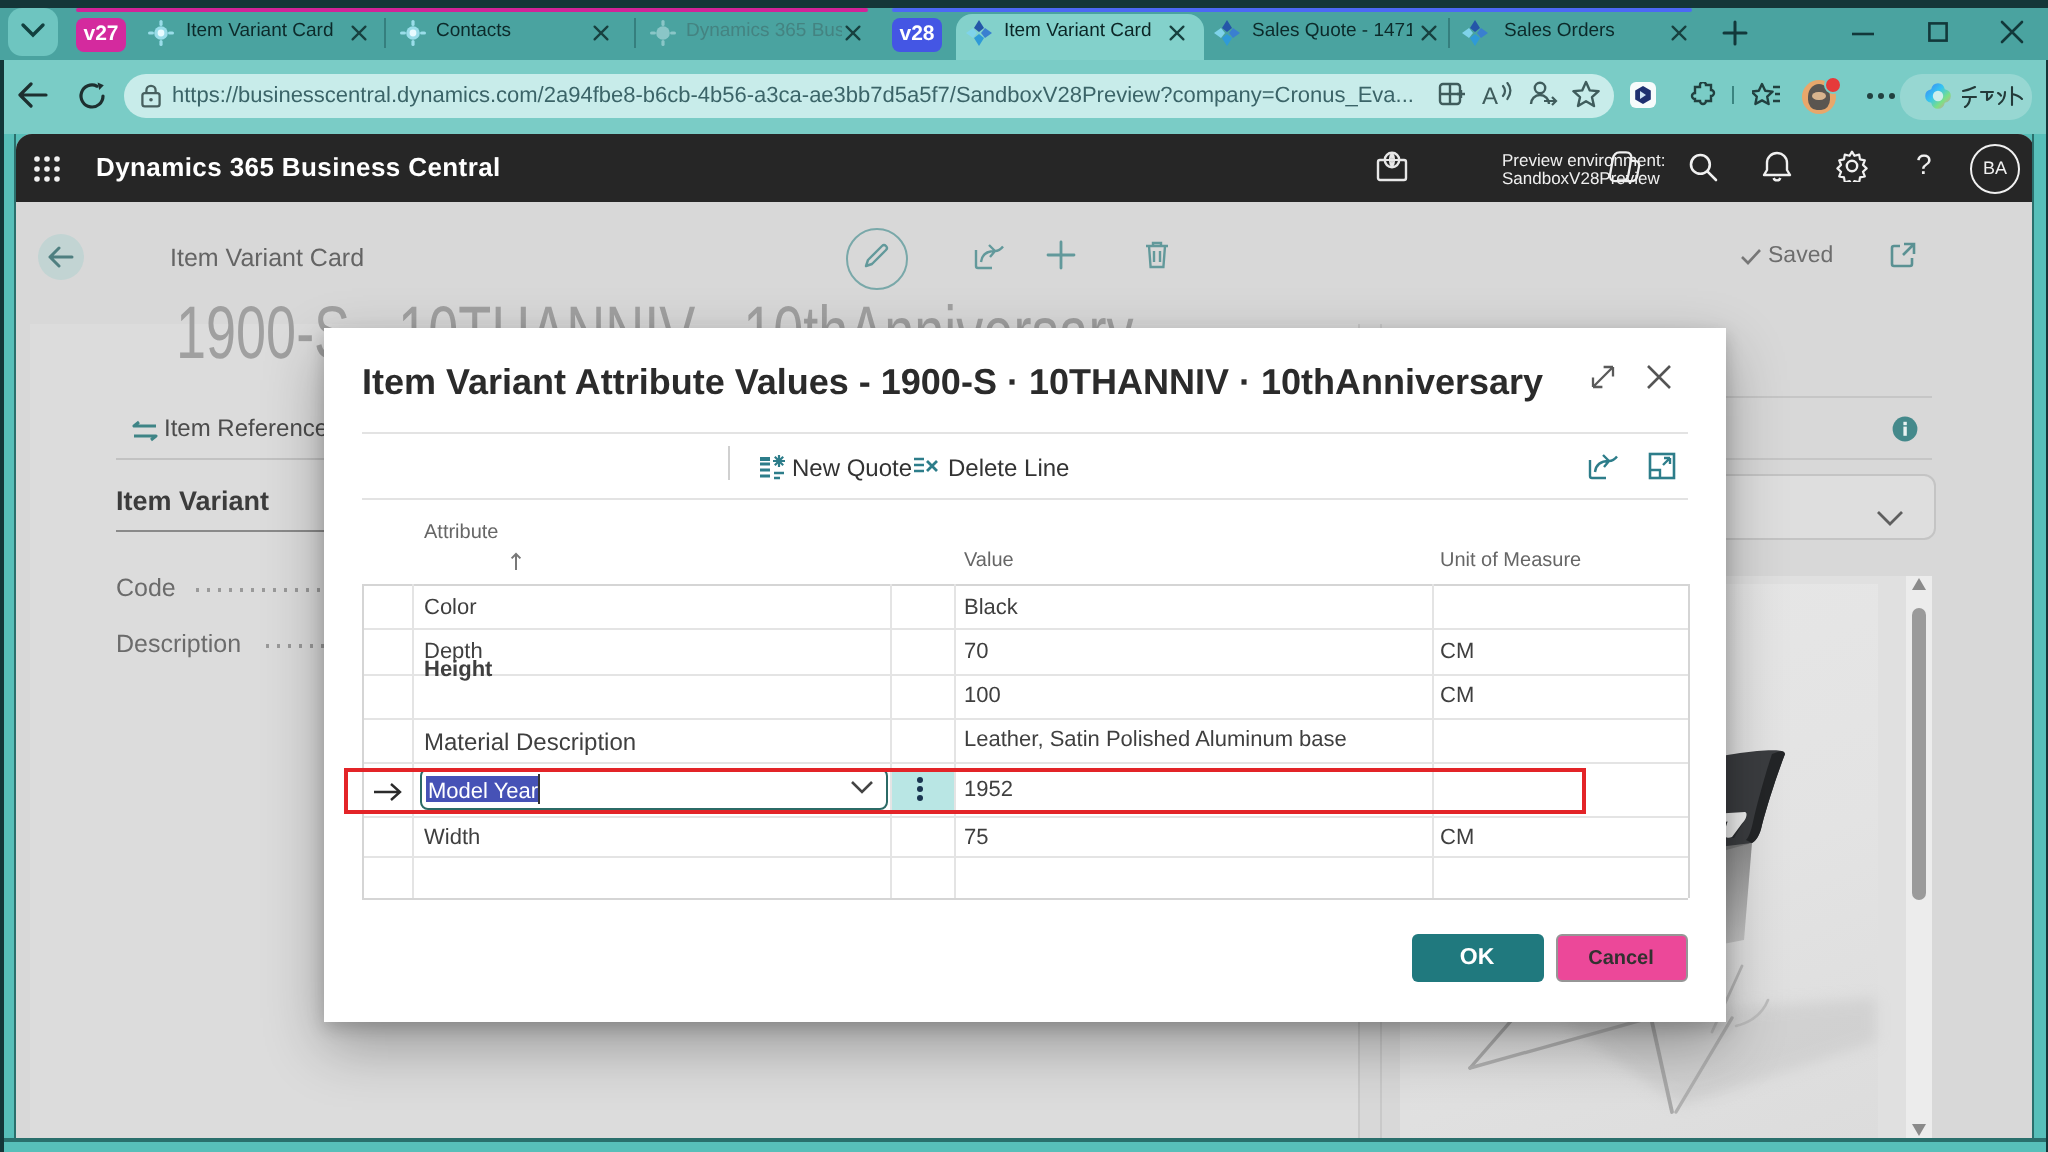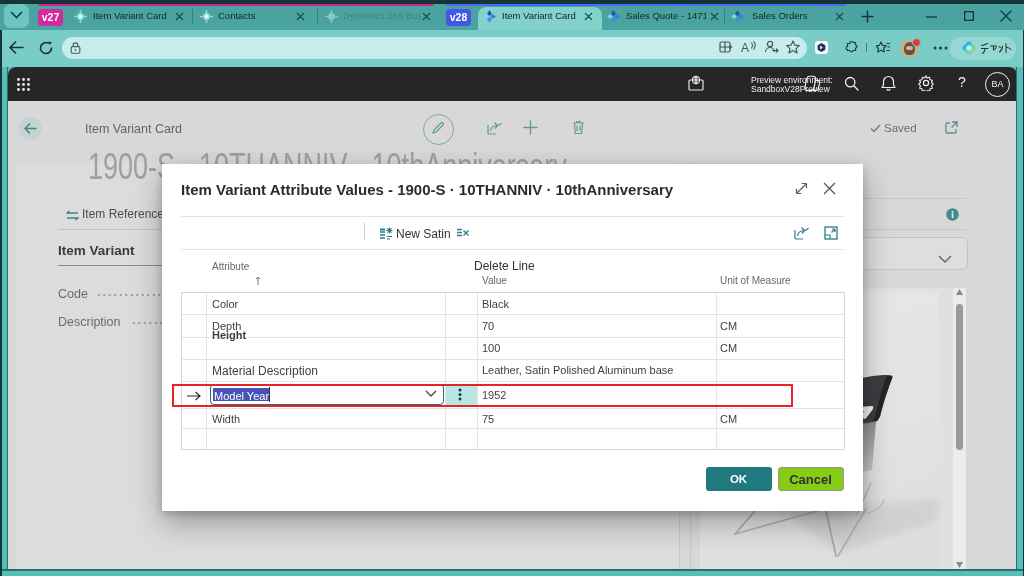--- a/index.html
+++ b/index.html
@@ -133,20 +133,21 @@
       <path d="M12.5 7 A5.5 5.5 0 1 1 9.5 2.1" fill="none" stroke="#1d2f2f" stroke-width="1.6" stroke-linecap="round"></path>
       <path d="M9.8 0.2 L12.9 1.6 L10.6 4.0 Z" fill="#1d2f2f"></path>
     </svg>
 
   <div class="abs" style="left:62px;top:36.5px;width:745px;height:22.5px;background:#c8ecea;border-radius:11.5px;"></div>
   <svg class="abs" style="left:70px;top:42px" width="11" height="12" viewBox="0 0 11 12">
       <rect x="1.2" y="4.6" width="8.6" height="6.6" rx="1.2" fill="none" stroke="#47605f" stroke-width="1.15"></rect>
       <path d="M3.2 4.6 V3.2 a2.3 2.3 0 0 1 4.6 0 V4.6" fill="none" stroke="#47605f" stroke-width="1.15"></path>
       <circle cx="5.5" cy="7.9" r=".9" fill="#47605f"></circle>
     </svg>
+  <div class="abs" style="left:86px;top:42px;width:630px;font-size:11px;color:#3b6468;white-space:nowrap;overflow:hidden;">https://businesscentral.dynamics.com/2a94fbe8-b6cb-4b56-a3ca-ae3bb7d5a5f7/SandboxV28Preview?company=Cronus_Eva...</div>
 
   <svg class="abs" style="left:719px;top:41px" width="14" height="13" viewBox="0 0 14 13">
       <rect x="1" y="1" width="10" height="10" rx="1.5" fill="none" stroke="#3f5c5c" stroke-width="1.2"></rect>
       <path d="M6 1 V11 M1 6 H11" stroke="#3f5c5c" stroke-width="1.2"></path>
       <path d="M11.5 4 V8 M9.5 6 H13.5" stroke="#3f5c5c" stroke-width="1.2"></path>
     </svg>
   <svg class="abs" style="left:741px;top:41px" width="15" height="13" viewBox="0 0 15 13">
       <text x="0" y="11" font-size="12" fill="#3f5c5c" font-family="Liberation Sans">A</text>
       <path d="M10.5 2 q2 2.5 0 5 M12.7 0.5 q3 3.5 0 8" fill="none" stroke="#3f5c5c" stroke-width="1.1" stroke-linecap="round"></path>
     </svg>
@@ -219,20 +220,21 @@
           <circle cx="7.5" cy="2.5" r="1.4"></circle>
           <circle cx="12.5" cy="2.5" r="1.4"></circle>
           <circle cx="2.5" cy="7.5" r="1.4"></circle>
           <circle cx="7.5" cy="7.5" r="1.4"></circle>
           <circle cx="12.5" cy="7.5" r="1.4"></circle>
           <circle cx="2.5" cy="12.5" r="1.4"></circle>
           <circle cx="7.5" cy="12.5" r="1.4"></circle>
           <circle cx="12.5" cy="12.5" r="1.4"></circle>
         </g>
       </svg>
+    <div class="abs" style="left:40px;top:9px;font-size:13px;font-weight:bold;color:#fff;letter-spacing:.2px;">Dynamics 365 Business Central</div>
 
     <svg class="abs" style="left:680px;top:8px" width="16" height="16" viewBox="0 0 16 16">
         <rect x="1" y="5" width="14" height="10" rx="1" fill="none" stroke="#e8e8e8" stroke-width="1.2"></rect>
         <circle cx="8" cy="5" r="3.6" fill="#262626" stroke="#e8e8e8" stroke-width="1.2"></circle>
         <path d="M8 1.4 V8.6 M4.6 5 H11.4 M8 1.4 C6.5 3.5 6.5 6.5 8 8.6 M8 1.4 C9.5 3.5 9.5 6.5 8 8.6" fill="none" stroke="#e8e8e8" stroke-width=".9"></path>
       </svg>
     <div class="abs" style="left:743px;top:8.5px;font-size:8.5px;color:#f0f0f0;line-height:9.5px;">Preview environment:<br>SandboxV28Preview</div>
 
     <svg class="abs" style="left:795px;top:8px" width="18" height="17" viewBox="0 0 18 17">
         <path d="M6.8 1.2 H10 C12 1.2 13 2.4 12.6 4.6 L11.2 12.4 C10.9 14.2 9.8 15.6 7.8 15.6 H4.6 C2.6 15.6 1.7 14.2 2 12.4 L3.4 4.6 C3.8 2.4 4.9 1.2 6.8 1.2 Z" fill="none" stroke="#f0f0f0" stroke-width="1.15"></path>
@@ -368,42 +370,42 @@
   <div class="abs" style="left:0;top:30px;width:1.5px;height:546px;background:#143638;"></div>
   <div class="abs" style="left:1022.5px;top:30px;width:1.5px;height:546px;background:#143638;"></div>
   <div class="abs" style="left:1.5px;top:67px;width:6.5px;height:509px;background:#57bfb9;"></div>
   <div class="abs" style="left:1016.5px;top:67px;width:6px;height:509px;background:#57bfb9;"></div>
   <div class="abs" style="left:1.5px;top:569.2px;width:1021px;height:1.6px;background:#2a6f6c;"></div>
   <div class="abs" style="left:1.5px;top:570.8px;width:1021px;height:5.2px;background:#57bfb9;"></div>
   <div class="abs" style="left:7px;top:67px;width:1.3px;height:502px;background:#2a6f6c;"></div>
   <div class="abs" style="left:1015.6px;top:67px;width:1.3px;height:502px;background:#2a6f6c;"></div>
 
   <div class="abs" style="left:161.5px;top:163.5px;width:701px;height:347.5px;background:#fff;box-shadow:0 12px 28px rgba(0,0,0,0.30),0 3px 8px rgba(0,0,0,0.18);"></div>
-  <div class="abs" style="left:181px;top:181px;font-size:15px;font-weight:bold;color:#2b2b2b;">Item Variant Attribute Values - 1900-S · 10THANNIV · 10thAnniversary</div>
+  <div class="abs" style="left:181px;top:181px;font-size:18px;font-weight:bold;color:#2b2b2b;">Item Variant Attribute Values - 1900-S · 10THANNIV · 10thAnniversary</div>
   <svg class="abs" style="left:795px;top:181.5px" width="13" height="13" viewBox="0 0 13 13">
       <path d="M1.5 11.5 L11.5 1.5 M11.5 1.5 H6.8 M11.5 1.5 V6.2 M1.5 11.5 H6.2 M1.5 11.5 V6.8" fill="none" stroke="#5a5a5a" stroke-width="1.15"></path>
     </svg>
   <svg class="abs" style="left:823px;top:182px" width="13" height="13" viewBox="0 0 13 13">
       <path d="M1 1 L12 12 M12 1 L1 12" stroke="#555" stroke-width="1.3"></path>
     </svg>
   <div class="abs" style="left:181px;top:215.6px;width:663px;height:1px;background:#e3e3e3;"></div>
 
   <div class="abs" style="left:364px;top:222.5px;width:1px;height:17px;background:#d0d0d0;"></div>
   <svg class="abs" style="left:379px;top:226.5px" width="14" height="13" viewBox="0 0 14 13">
       <path d="M1 5 H6 M1 8 H6 M1 11 H6" stroke="#2d7d8a" stroke-width="1.4"></path>
       <rect x="1" y="1.5" width="5" height="2" fill="#2d7d8a"></rect>
       <path d="M10.5 0.5 V6.5 M7.5 3.5 H13.5 M8.4 1.4 L12.6 5.6 M12.6 1.4 L8.4 5.6" stroke="#2d7d8a" stroke-width="1.1"></path>
       <path d="M8 9.5 H13 M8 12 H11" stroke="#2d7d8a" stroke-width="1.2"></path>
     </svg>
-  <div class="abs" style="left:396px;top:227px;font-size:12px;color:#333;">New Satin</div>
+  <div class="abs" style="left:396px;top:227px;font-size:12px;color:#333;">New Quote</div>
   <svg class="abs" style="left:456px;top:227px" width="13" height="12" viewBox="0 0 13 12">
       <path d="M1 2.5 H6 M1 5.5 H6 M1 8.5 H6" stroke="#2d7d8a" stroke-width="1.3"></path>
       <path d="M7.5 3.5 L12.5 8.5 M12.5 3.5 L7.5 8.5" stroke="#2d7d8a" stroke-width="1.4"></path>
     </svg>
-  <div class="abs" style="left:474px;top:227px;font-size:12px;color:#333;margin-top:32px;">Delete Line</div>
+  <div class="abs" style="left:474px;top:227px;font-size:12px;color:#333;">Delete Line</div>
   <svg class="abs" style="left:794px;top:226px" width="16" height="14" viewBox="0 0 16 14">
       <path d="M1 4 V12 a1 1 0 0 0 1 1 H9" fill="none" stroke="#2d7d8a" stroke-width="1.2"></path>
       <path d="M3.5 10 C4 6 7 4.5 10.5 4.5 M10.5 4.5 L7.5 1.5 M10.5 4.5 C12 4.5 13.5 3.5 14.5 2.2 M10.5 4.5 L8 7.5" fill="none" stroke="#2d7d8a" stroke-width="1.2" stroke-linejoin="round"></path>
     </svg>
   <svg class="abs" style="left:824px;top:226px" width="14" height="14" viewBox="0 0 14 14">
       <rect x="1" y="1" width="12" height="12" fill="none" stroke="#2d7d8a" stroke-width="1.3"></rect>
       <path d="M7.5 6.5 L11 3 M11 3 H8 M11 3 V6 M6 13 V9 H1" fill="none" stroke="#2d7d8a" stroke-width="1.2"></path>
     </svg>
   <div class="abs" style="left:181px;top:248.6px;width:663px;height:1px;background:#e3e3e3;"></div>
 
@@ -461,15 +463,15 @@
   <div class="abs" style="left:212.5px;top:388px;width:56.5px;height:13.4px;background:#4652b6;"></div>
   <div class="abs" style="left:214px;top:389.5px;font-size:11px;color:#fff;">Model Year</div>
   <div class="abs" style="left:268.5px;top:387.3px;width:1.2px;height:14.8px;background:#333;"></div>
   <svg class="abs" style="left:425px;top:390px" width="12" height="7" viewBox="0 0 12 7">
       <path d="M1 1 L6 6 L11 1" fill="none" stroke="#444" stroke-width="1.3"></path>
     </svg>
 
   <div class="abs" style="left:172.4px;top:384px;width:620.5px;height:22.7px;border:2.2px solid #e32428;box-sizing:border-box;"></div>
 
   <div class="abs" style="left:705.5px;top:467px;width:66px;height:24.3px;background:#20797e;border-radius:3px;color:#fff;font-size:11.5px;font-weight:bold;text-align:center;line-height:24.3px;">OK</div>
-  <div class="abs" style="left:777.5px;top:467px;width:66px;height:24.3px;background:#84cc16;border:1px solid #969696;box-sizing:border-box;border-radius:3px;color:#323130;font-size:13px;font-weight:bold;text-align:center;line-height:24.3px;">Cancel</div>
+  <div class="abs" style="left:777.5px;top:467px;width:66px;height:24.3px;background:#ec4899;border:1px solid #969696;box-sizing:border-box;border-radius:3px;color:#323130;font-size:10px;font-weight:bold;text-align:center;line-height:24.3px;">Cancel</div>
 
 </div>
 
 </body></html>

